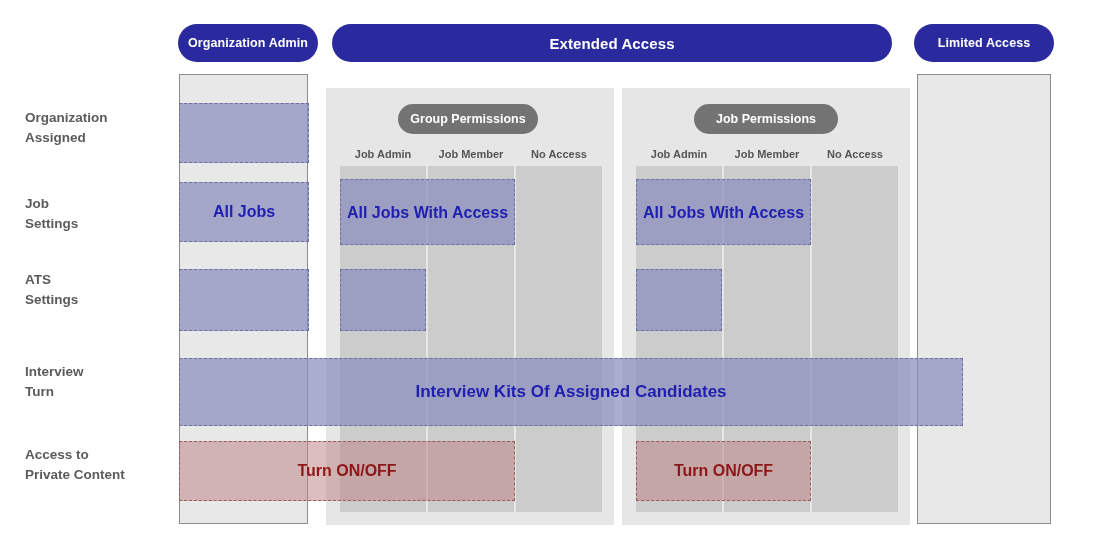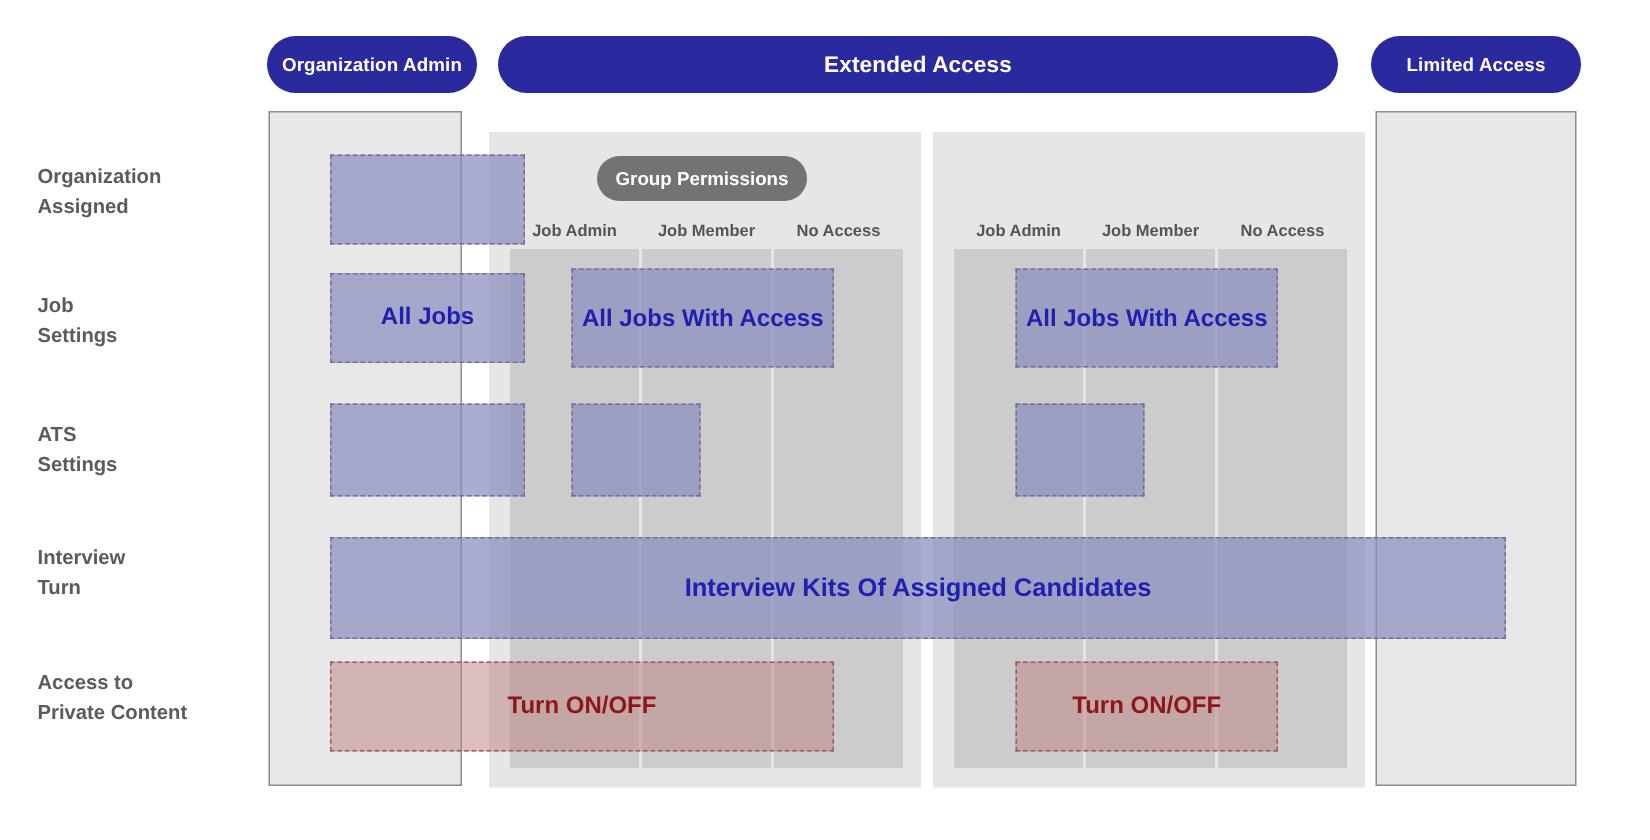--- a/index.html
+++ b/index.html
@@ -68,21 +68,20 @@
     position:absolute;top:147px;height:14px;
     color:#555555;font-size:11px;font-weight:bold;
     text-align:center;line-height:14px;
   }
 
   
   .band{
     position:absolute;box-sizing:border-box;
     display:flex;align-items:center;justify-content:center;
     text-align:center;
-    margin-left:41px;
   }
   .blue{
     background:rgba(138,141,190,.72);
     border:1.6px dashed #6f6f9c;
     color:#2020b0;font-weight:bold;
   }
   .red{
     background:rgba(190,130,130,.52);
     border:1.6px dashed #9b5a5a;
     color:#8e1616;font-weight:bold;text-align:right;
@@ -101,21 +100,21 @@
     <span>Extended Access</span>
   </div>
   <div class="pill" id="pill-lim">
     <span>Limited Access</span>
   </div>
 
   <div class="rowlabel" style="top:108px">Organization
 Assigned</div>
   <div class="rowlabel" style="top:194px">Job
 Settings</div>
-  <div class="rowlabel" style="top:280px">ATS
+  <div class="rowlabel" style="top:270px">ATS
 Settings</div>
   <div class="rowlabel" style="top:362px">Interview
 Turn</div>
   <div class="rowlabel" style="top:445px">Access to
 Private Content</div>
 
   <div class="panel" id="col-org"></div>
   <div class="panel" id="panel-group"></div>
   <div class="panel" id="panel-job"></div>
   <div class="panel" id="col-lim"></div>
@@ -123,20 +122,23 @@
   <div class="subcol" style="left:340px;width:86px"></div>
   <div class="subcol" style="left:428px;width:86px"></div>
   <div class="subcol" style="left:516px;width:86px"></div>
 
   <div class="subcol" style="left:636px;width:86px"></div>
   <div class="subcol" style="left:724px;width:86px"></div>
   <div class="subcol" style="left:812px;width:86px"></div>
 
   <div class="cap" id="cap-group">
     <span>Group Permissions</span>
+  </div>
+  <div class="cap" id="cap-job">
+    <span>Job Permissions</span>
   </div>
 
   <div class="subhead" style="left:340px;width:86px">Job Admin</div>
   <div class="subhead" style="left:428px;width:86px">Job Member</div>
   <div class="subhead" style="left:516px;width:86px">No Access</div>
   <div class="subhead" style="left:636px;width:86px">Job Admin</div>
   <div class="subhead" style="left:724px;width:86px">Job Member</div>
   <div class="subhead" style="left:812px;width:86px">No Access</div>
 
   <div class="band blue" style="left:179px;top:103px;width:130px;height:60px;">

